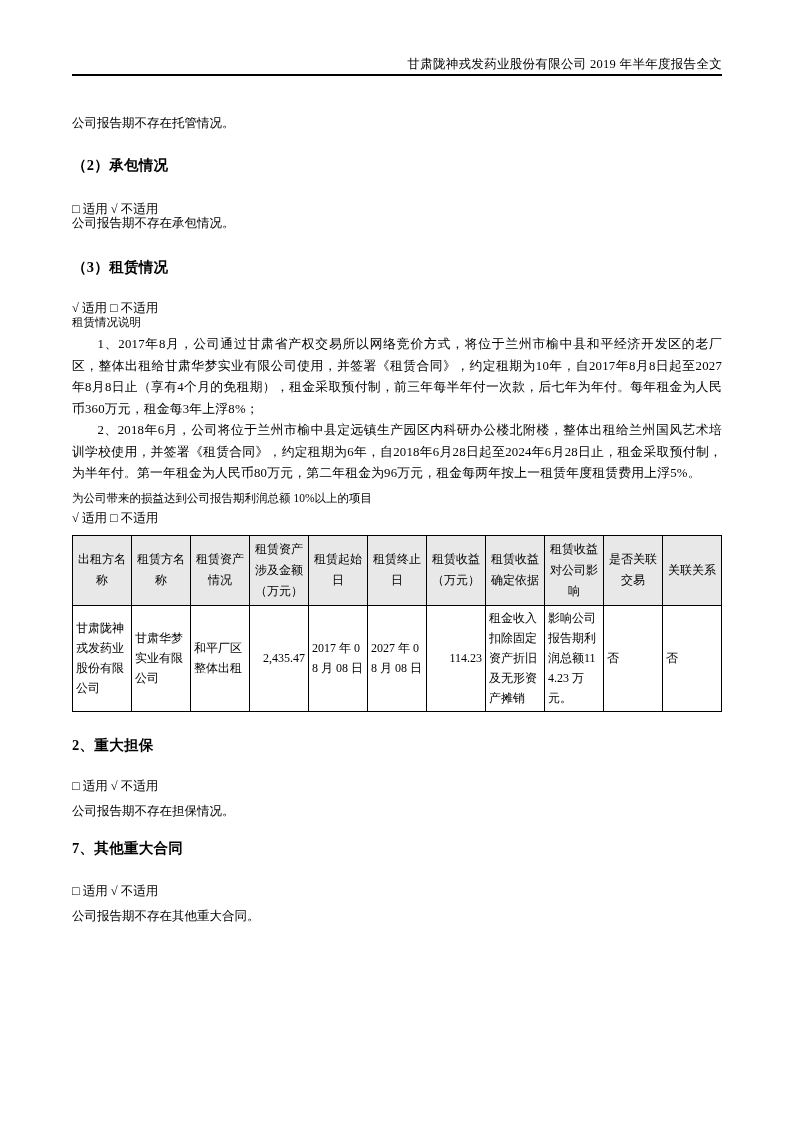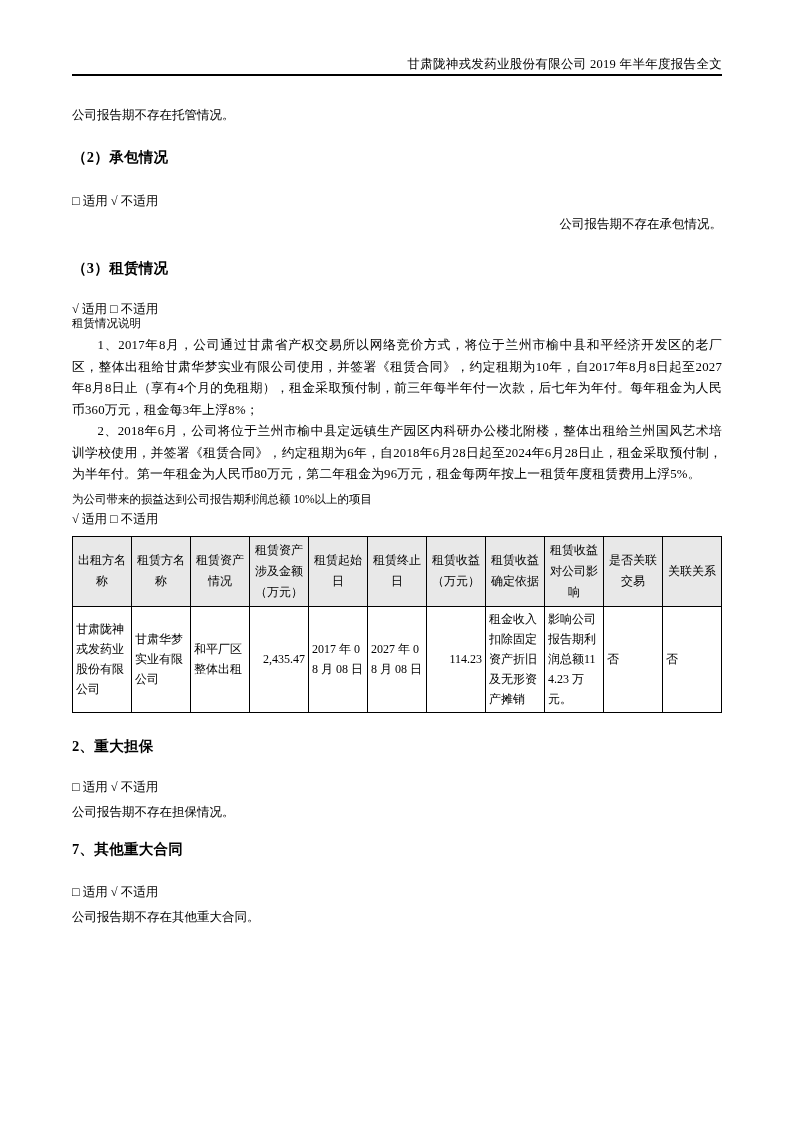--- a/index.html
+++ b/index.html
@@ -6,24 +6,24 @@
   .page{position:relative;width:793px;height:979px;background:#ffffff;overflow:hidden;
         font-family:"Liberation Serif","DejaVu Serif",serif;color:#000;}
   .content{position:absolute;left:72px;top:0;width:650px;}
   .doc-header{margin-top:56px;text-align:right;font-size:12.5px;line-height:17px;letter-spacing:.3px;}
   .rule{margin-top:1px;border-top:2px solid #000;height:0;}
   .note{font-size:12.5px;line-height:14px;margin:0;}
   .small-note{font-size:11.5px;line-height:14px;margin:0;}
   .sec{font-size:14.5px;font-weight:bold;line-height:19px;margin:0;letter-spacing:.3px;}
   .para{font-size:12.8px;line-height:21.5px;margin:0;text-align:justify;text-indent:2em;
         letter-spacing:.2px;}
-  .mt-note1{margin-top:32px;}
+  .mt-note1{margin-top:40px;}
   .mt-sec2{margin-top:26px;}
   .mt-app2{margin-top:27px;}
-  .mt-note2{margin-top:9px;text-align:right;}
+  .mt-note2{margin-top:0;}
   .mt-sec3{margin-top:28px;}
   .mt-app3{margin-top:24px;}
   .mt-sub{}
   .mt-p1{margin-top:5px;}
   .mt-pn{margin-top:6px;}
   .mt-appn{margin-top:6px;}
   table.lease{margin-top:10px;width:650px;border-collapse:collapse;table-layout:fixed;
         font-size:12px;}
   table.lease th,table.lease td{border:1px solid #000;padding:2px 3px;vertical-align:middle;
         word-break:break-all;overflow:hidden;}

